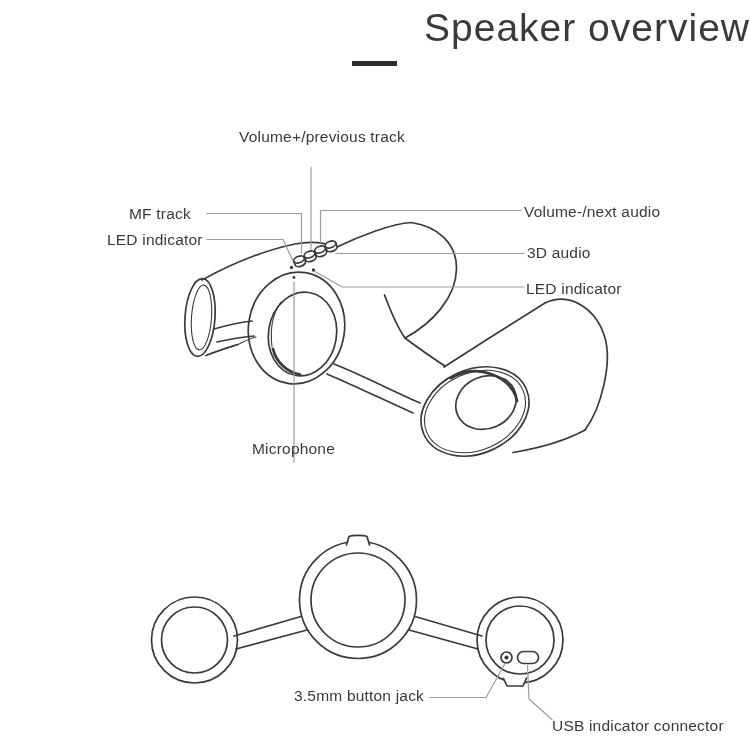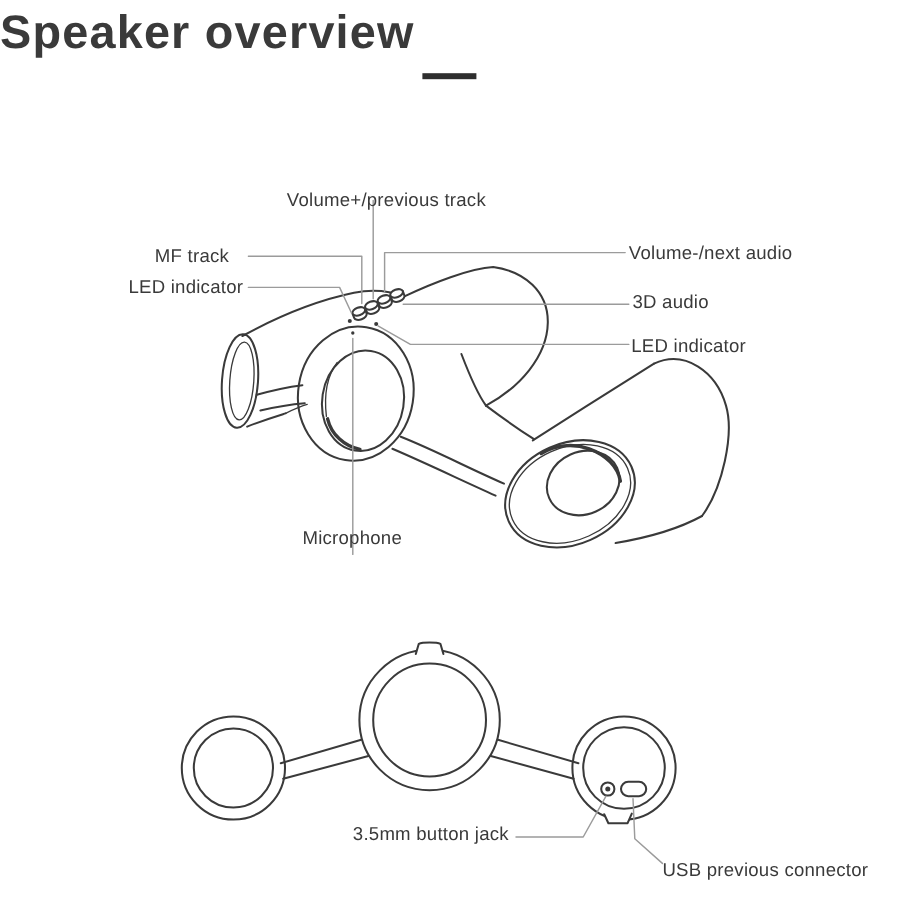--- a/index.html
+++ b/index.html
@@ -6,22 +6,22 @@
     --line:#3a3a3a;
     --callout:#9b9b9b;
     --text:#3a3a3a;
     --bg:#ffffff;
   }
   *{box-sizing:border-box;margin:0;padding:0;}
   html,body{width:750px;height:750px;background:var(--bg);overflow:hidden;}
   body{font-family:"Liberation Sans", sans-serif;position:relative;}
   .canvas{position:absolute;left:0;top:0;width:750px;height:750px;background:var(--bg);}
   .page-title{
-    position:absolute;left:0;right:0;top:6px;text-align:left;
-    font-size:39px;font-weight:700;letter-spacing:1px;color:var(--text);
+    position:absolute;left:0;right:0;top:6px;text-align:right;
+    font-size:39px;font-weight:400;letter-spacing:1px;color:var(--text);
   }
   .title-underline{
     position:absolute;left:352px;top:61px;width:45px;height:5px;background:#2e2e2e;
   }
   svg.diagram{position:absolute;left:0;top:0;width:750px;height:750px;}
   .dev path,.dev ellipse,.dev circle,.dev rect,.dev line{
     fill:none;stroke:var(--line);stroke-width:1.7;stroke-linecap:round;stroke-linejoin:round;
   }
   .dev .thin{stroke-width:1.1;}
   .dev .thick{stroke-width:2.8;}
@@ -128,23 +128,23 @@
       <path d="M207,213.5 L301.5,213.5 L301.5,253"></path>
       <path d="M207,239.5 L283,239.5 L293,261"></path>
       <path d="M336,253.5 L524,253.5"></path>
       <path d="M315,271.5 L342,287 L524,287"></path>
       <path d="M294,282 L294,462"></path>
       <path d="M430,697.5 L486,697.5 L505,663.5"></path>
       <path d="M527.5,665.5 L529,699 L552,719.5"></path>
     </g>
   </svg>
 
-  <div class="lbl" style="left:239px;top:159px">Volume+/previous track</div>
+  <div class="lbl" style="left:239px;top:128px">Volume+/previous track</div>
   <div class="lbl" style="left:129px;top:205px">MF track</div>
   <div class="lbl" style="left:107px;top:231px">LED indicator</div>
   <div class="lbl" style="left:524px;top:203px">Volume-/next audio</div>
   <div class="lbl" style="left:527px;top:244px">3D audio</div>
   <div class="lbl" style="left:526px;top:280px">LED indicator</div>
   <div class="lbl" style="left:252px;top:440px">Microphone</div>
   <div class="lbl" style="left:294px;top:687px">3.5mm button jack</div>
-  <div class="lbl" style="left:552px;top:717px">USB previous connector</div>
+  <div class="lbl" style="left:552px;top:717px">USB indicator connector</div>
 
 </div>
 
 </body></html>

